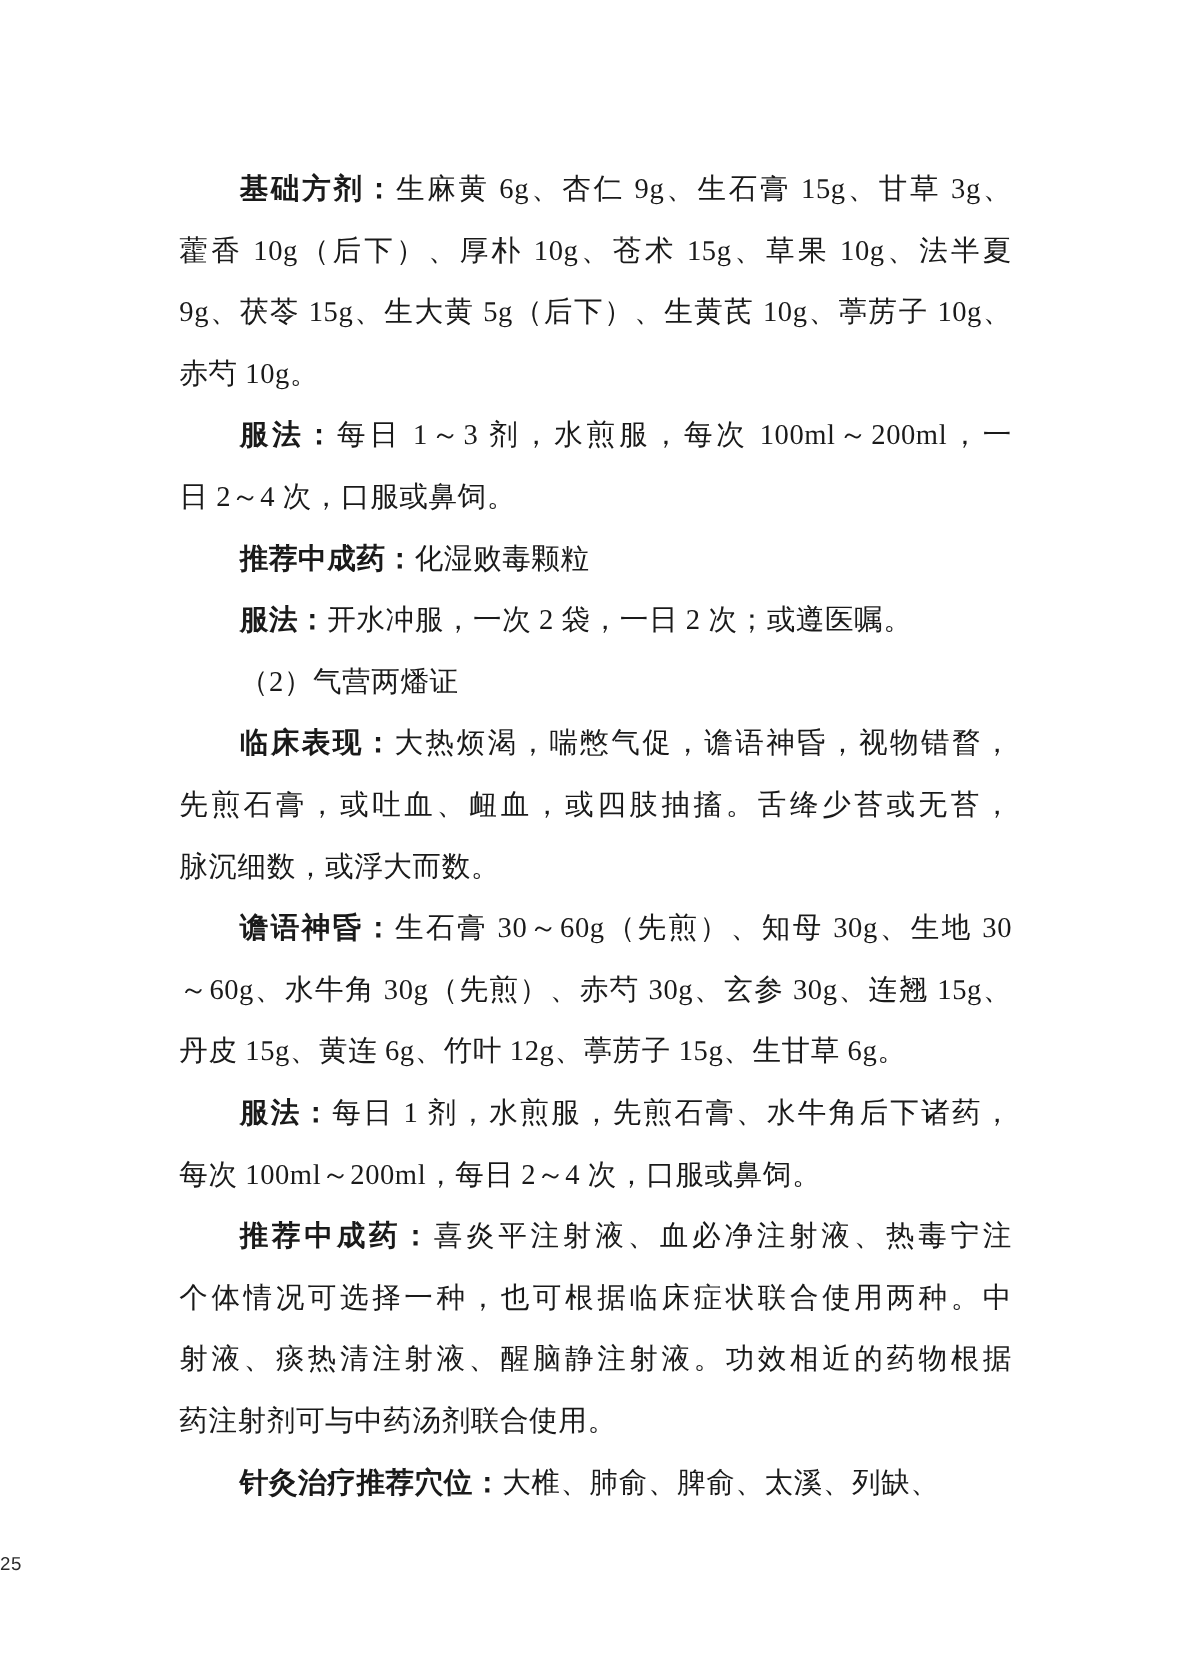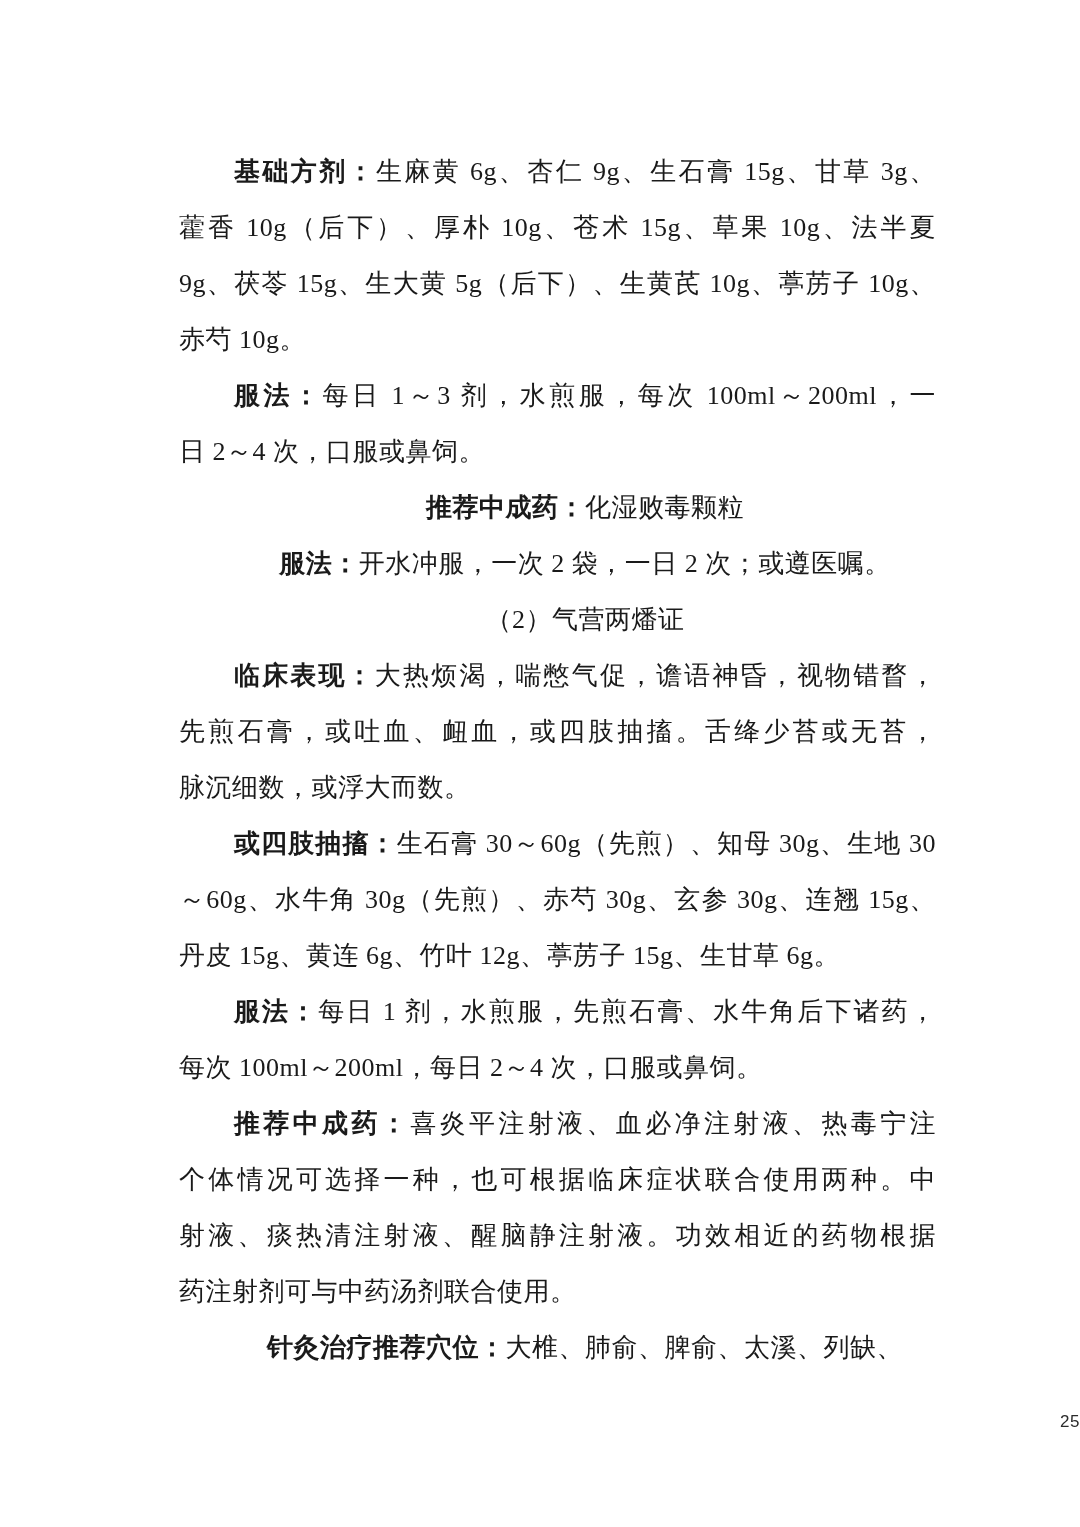--- a/index.html
+++ b/index.html
@@ -14,51 +14,49 @@
     background: #ffffff;
     overflow: hidden;
     font-family: "Liberation Serif", "DejaVu Serif", serif;
     color: #1a1a1a;
   }
   .doc {
     position: absolute;
     left: 163px;
     top: 144px;
     width: 757px;
-    margin-left: 16px;
   }
   .line {
     height: 56px;
     line-height: 56px;
     font-size: 26px;
     white-space: nowrap;
     text-align: left;
     letter-spacing: 0.5px;
     box-sizing: border-box;
   }
   
   .j {
     text-align: justify;
     text-align-last: justify;
     text-justify: inter-character;
   }
   
   .i {
     padding-left: 55px;
-    text-align: center;
   }
   .b {
     font-weight: 700;
   }
   .page-number {
     position: absolute;
     left: 0;
     top: 1412px;
     width: 100%;
-    text-align: right;
+    text-align: left;
     font-family: "Liberation Sans", "DejaVu Sans", sans-serif;
     font-size: 17px;
     color: #2b2b2b;
     letter-spacing: 0.5px;
   }
 </style>
 </head>
 <body>
 
 <div class="page">
@@ -68,21 +66,21 @@
     <div class="line j"><span class="b"></span><span>9g、茯苓 15g、生大黄 5g（后下）、生黄芪 10g、葶苈子 10g、</span></div>
     <div class="line"><span class="b"></span><span>赤芍 10g。</span></div>
     <div class="line i j"><span class="b">服法：</span><span>每日 1～3 剂，水煎服，每次 100ml～200ml，一</span></div>
     <div class="line"><span class="b"></span><span>日 2～4 次，口服或鼻饲。</span></div>
     <div class="line i"><span class="b">推荐中成药：</span><span>化湿败毒颗粒</span></div>
     <div class="line i"><span class="b">服法：</span><span>开水冲服，一次 2 袋，一日 2 次；或遵医嘱。</span></div>
     <div class="line i"><span class="b"></span><span>（2）气营两燔证</span></div>
     <div class="line i j"><span class="b">临床表现：</span><span>大热烦渴，喘憋气促，谵语神昏，视物错瞀，</span></div>
     <div class="line j"><span class="b"></span><span>先煎石膏，或吐血、衄血，或四肢抽搐。舌绛少苔或无苔，</span></div>
     <div class="line"><span class="b"></span><span>脉沉细数，或浮大而数。</span></div>
-    <div class="line i j"><span class="b">或四肢抽搐：</span><span>生石膏 30～60g（先煎）、知母 30g、生地 30</span></div>
+    <div class="line i j"><span class="b">谵语神昏：</span><span>生石膏 30～60g（先煎）、知母 30g、生地 30</span></div>
     <div class="line j"><span class="b"></span><span>～60g、水牛角 30g（先煎）、赤芍 30g、玄参 30g、连翘 15g、</span></div>
     <div class="line"><span class="b"></span><span>丹皮 15g、黄连 6g、竹叶 12g、葶苈子 15g、生甘草 6g。</span></div>
     <div class="line i j"><span class="b">服法：</span><span>每日 1 剂，水煎服，先煎石膏、水牛角后下诸药，</span></div>
     <div class="line"><span class="b"></span><span>每次 100ml～200ml，每日 2～4 次，口服或鼻饲。</span></div>
     <div class="line i j"><span class="b">推荐中成药：</span><span>喜炎平注射液、血必净注射液、热毒宁注</span></div>
     <div class="line j"><span class="b"></span><span>个体情况可选择一种，也可根据临床症状联合使用两种。中</span></div>
     <div class="line j"><span class="b"></span><span>射液、痰热清注射液、醒脑静注射液。功效相近的药物根据</span></div>
     <div class="line"><span class="b"></span><span>药注射剂可与中药汤剂联合使用。</span></div>
     <div class="line i"><span class="b">针灸治疗推荐穴位：</span><span>大椎、肺俞、脾俞、太溪、列缺、</span></div>
   </div>

